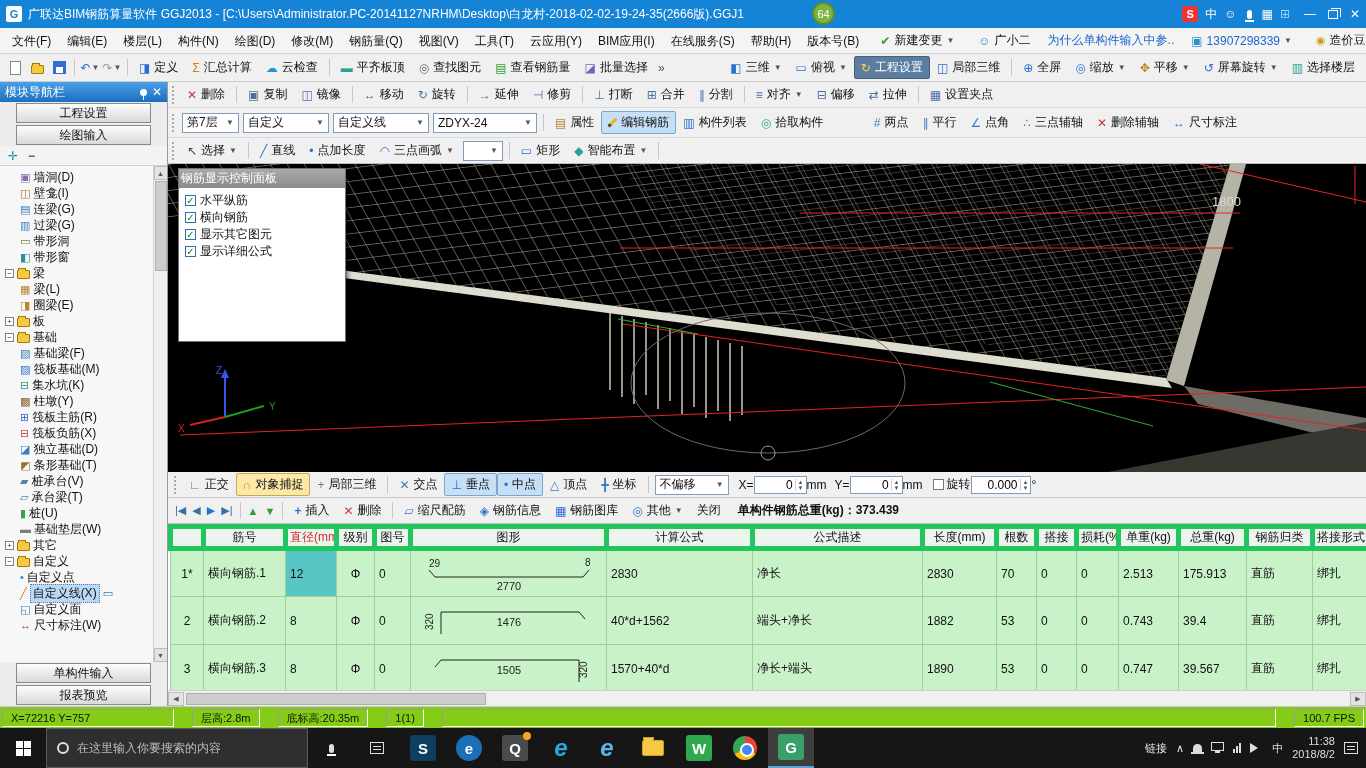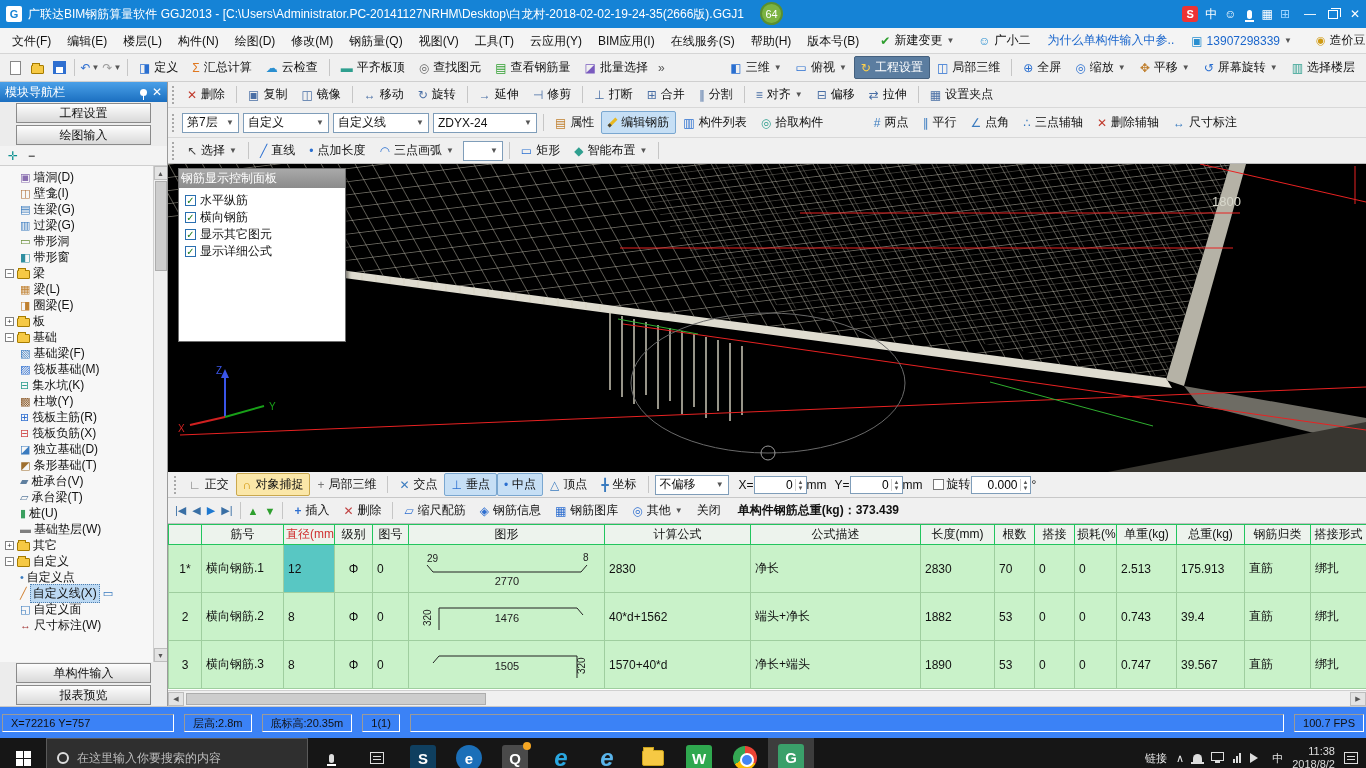--- a/index.html
+++ b/index.html
@@ -2,21 +2,21 @@
 <html><head>
 <meta charset="utf-8">
 <style>
 *{margin:0;padding:0;box-sizing:border-box}
 html,body{width:1366px;height:768px;overflow:hidden}
 body{font-family:"Liberation Sans","DejaVu Sans",sans-serif;font-size:12px;background:#f0f0f0;color:#111}
 
 .titlebar{height:28px;background:#1583d6;color:#fff;display:flex;align-items:center;padding:0 6px;position:relative}
 .titlebar .appico{width:16px;height:16px;background:#fff;border-radius:2px;margin-right:6px;display:flex;align-items:center;justify-content:center;color:#1583d6;font-weight:bold;font-size:11px}
 .titlebar .ttl{white-space:nowrap;overflow:hidden;max-width:740px}
-.badge64{position:absolute;left:760px;top:2px;width:23px;height:23px;border-radius:50%;background:#7cb342;border:2px solid #5a8f2f;color:#fff;font-size:11px;display:flex;align-items:center;justify-content:center}
+.badge64{position:absolute;left:812px;top:2px;width:23px;height:23px;border-radius:50%;background:#7cb342;border:2px solid #5a8f2f;color:#fff;font-size:11px;display:flex;align-items:center;justify-content:center}
 .ime{margin-left:auto;display:flex;align-items:center;gap:7px}
 .ime .sogou{width:16px;height:16px;border-radius:3px;background:#e33;color:#fff;font-weight:bold;font-size:11px;display:flex;align-items:center;justify-content:center}
 .ime .g{font-size:12px;color:#fff}
 .mic{width:5px;height:9px;background:#fff;border-radius:3px;position:relative;margin:0 3px}
 .mic:after{content:"";position:absolute;left:-2px;bottom:-3px;width:9px;height:2px;background:#fff}
 .winbtns{display:flex;align-items:center;gap:12px;margin-left:14px}
 .winrestore{width:10px;height:9px;border:1px solid #fff;position:relative}
 .winrestore:before{content:"";position:absolute;left:2px;top:-3px;width:9px;height:8px;border:1px solid #fff;border-bottom:none;border-left:none}
 
 .menubar{height:26px;background:#f4f4f4;border-bottom:1px solid #d5d5d5;display:flex;align-items:center;padding:0 4px}
@@ -81,33 +81,33 @@
 .spin input{width:40px;border:none;outline:none;font-size:12px;text-align:right;padding-right:2px;font-family:inherit}
 .spinarr{display:flex;flex-direction:column;font-size:6px;line-height:6px;color:#555;padding:0 2px;border-left:1px solid #cfcfcf}
 .cbx{width:11px;height:11px;border:1px solid #777;background:#fff;margin:0 3px}
 
 .tablebar{height:26px;background:#f0f0f0;border-bottom:1px solid #c0c0c0;display:flex;align-items:center;padding:0 4px;white-space:nowrap}
 .navic{color:#3a6fa5;font-size:11px;padding:0 3px}
 .totals{font-weight:bold;margin-left:10px}
 
 .tablewrap{height:166px;overflow:hidden;background:#fff}
 table{border-collapse:collapse;table-layout:fixed;width:1198px;font-size:12px}
-th{background:#edf3ed;border:1px solid #22c55e;font-weight:normal;height:20px;padding:0 2px;overflow:hidden;white-space:nowrap}
+th{background:#edf3ed;border:5px solid #22c55e;font-weight:normal;height:20px;padding:0 2px;overflow:hidden;white-space:nowrap}
 td{background:#c9f2c9;border:1px solid #9fce9f;height:48px;padding:0 4px;overflow:hidden;white-space:nowrap;vertical-align:middle}
 td.num,th.num{text-align:center;padding:0}
 .redhead{color:#d03030}
 .diasel{background:#58c7c3}
 .shapesvg{display:block;margin:0 auto}
 
 .hscroll{height:16px;background:#f0f0f0;border-top:1px solid #d0d0d0;display:flex;align-items:center}
 .harrow{width:16px;height:14px;background:#e3e3e3;border:1px solid #bdbdbd;font-size:7px;display:flex;align-items:center;justify-content:center;color:#555}
 .hthumb{width:300px;height:12px;background:#cdcdcd;border:1px solid #adadad;margin-left:2px}
 .hspace{flex:1}
 
-.statusbar{height:32px;background:#3b82f6;border-top:1px solid #c8c8c8;display:flex;align-items:center;gap:10px;padding:1px 2px;font-size:11px}
+.statusbar{height:22px;background:#84cc16;border-top:1px solid #c8c8c8;display:flex;align-items:center;gap:18px;padding:1px 2px;font-size:11px}
 .seg{border:1px solid;border-color:#9a9a9a #fff #fff #9a9a9a;padding:0 8px;height:18px;line-height:16px;white-space:nowrap}
 .segfill{flex:1}
 
 .taskbar{height:40px;background:#161616;display:flex;align-items:stretch;color:#ddd}
 .tb{width:46px;display:flex;align-items:center;justify-content:center;flex:none}
 .winlogo{width:15px;height:15px;display:grid;grid-template-columns:7px 7px;grid-template-rows:7px 7px;gap:1px}
 .winlogo i{background:#fff}
 .searchbox{width:262px;background:#2f2f2f;border:1px solid #5a5a5a;display:flex;align-items:center;gap:8px;padding:0 10px;color:#bdbdbd;flex:none}
 .searchbox .o{width:12px;height:12px;border:2px solid #ddd;border-radius:50%}
 .appic{width:26px;height:26px;border-radius:3px;display:flex;align-items:center;justify-content:center;font-weight:bold;color:#fff;font-size:15px;position:relative}

